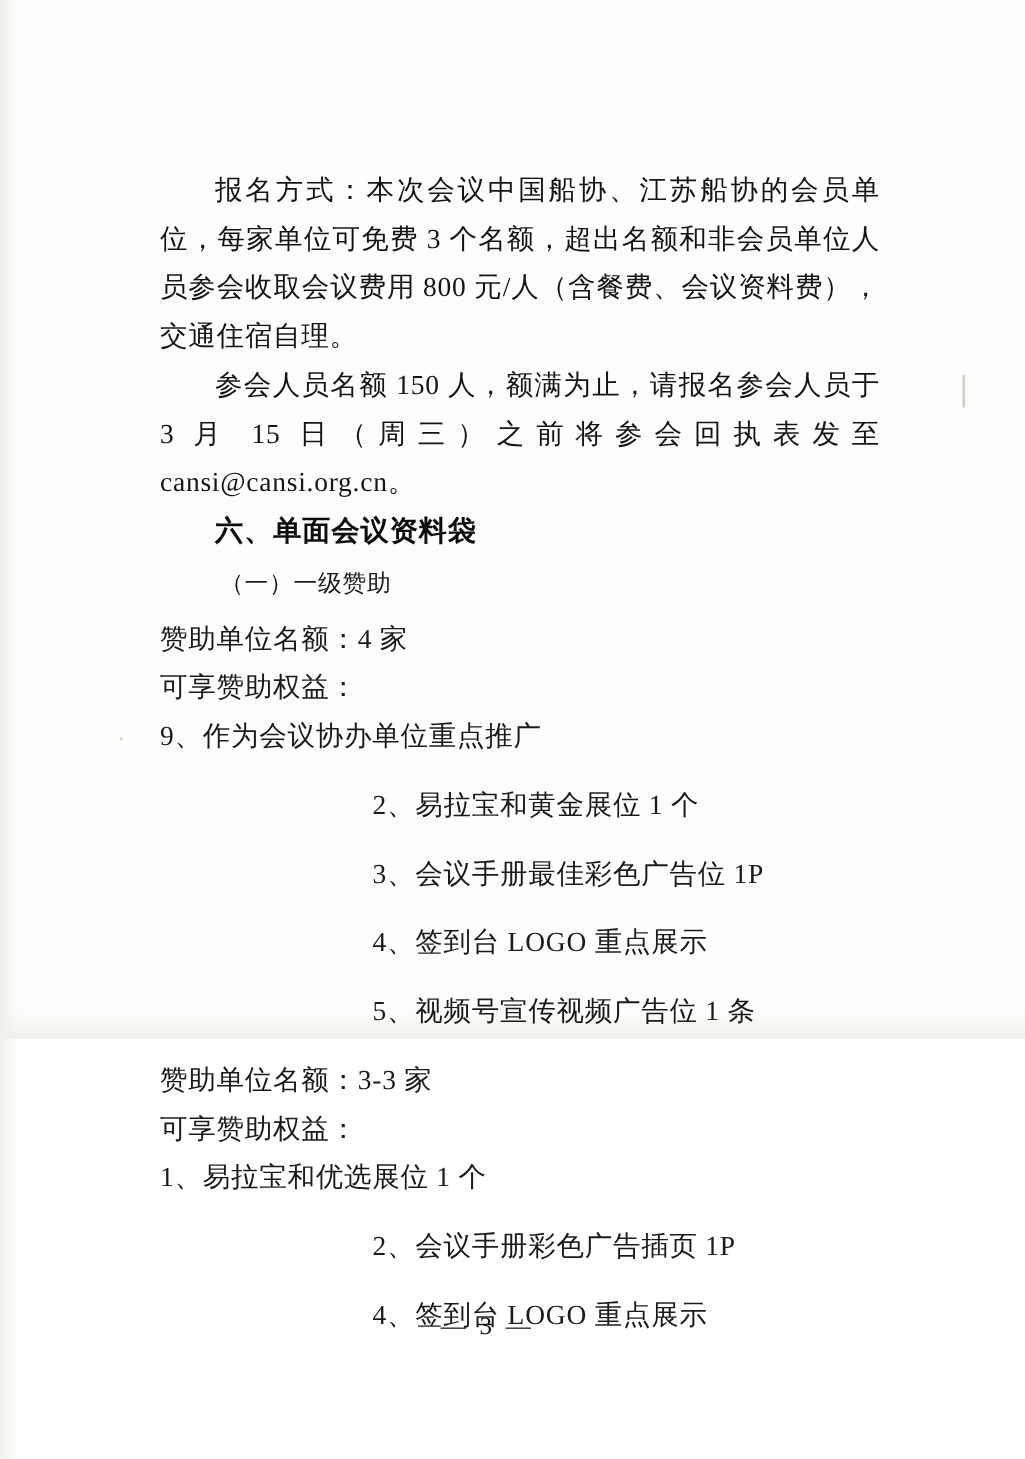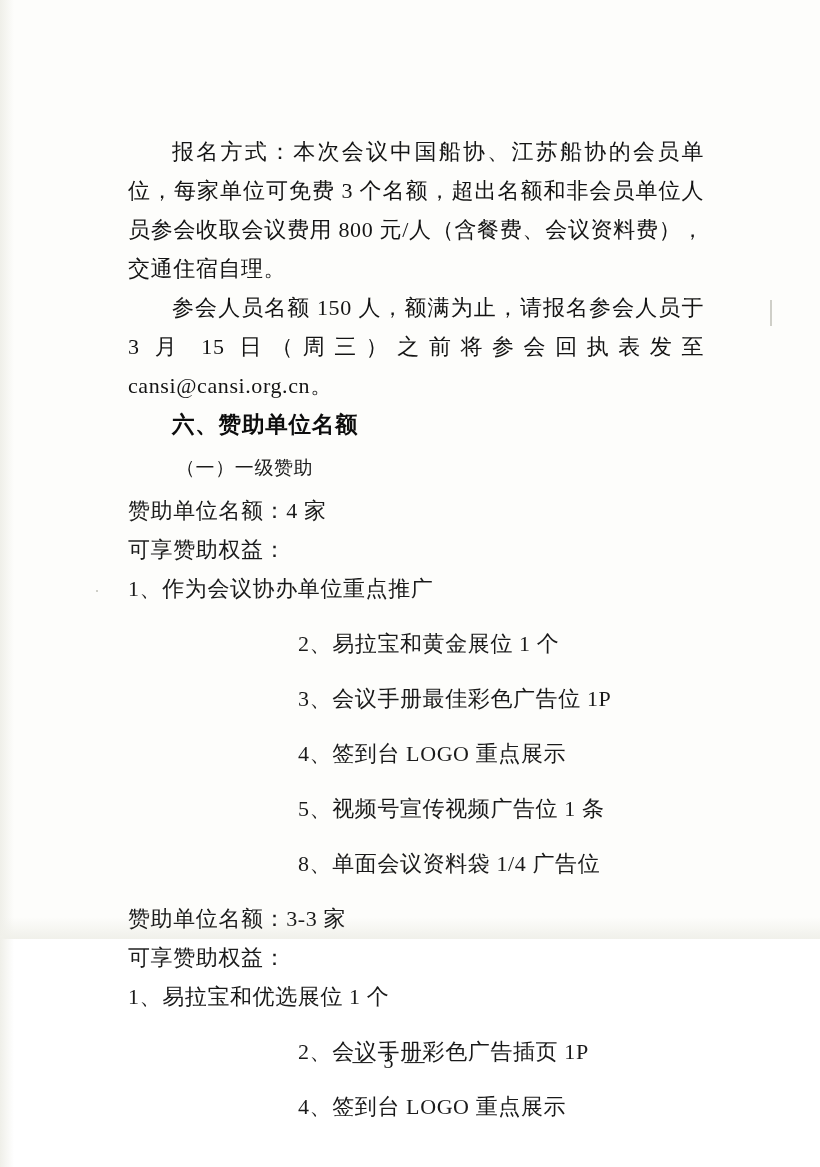--- a/index.html
+++ b/index.html
@@ -13,21 +13,21 @@
     position: relative;
     font-family: "Liberation Serif", "DejaVu Serif", serif;
     color: #1a1a1a;
     overflow: hidden;
   }
   .page {
     position: absolute;
     left: 0;
     top: 0;
     width: 820px;
-    height: 939px;
+    height: 831px;
     background: #fdfdfb;
   }
   .content {
     position: absolute;
     left: 128px;
     top: 132px;
     width: 576px;
   }
   .para {
     font-size: 22px;
@@ -122,36 +122,35 @@
   <div class="edge-bottom"></div>
   <div class="speck" style="left:770px; top:300px; width:2px; height:26px;"></div>
   <div class="speck" style="left:96px; top:590px; width:2px; height:2px;"></div>
 
   <div class="content">
 
     <p class="para">报名方式：本次会议中国船协、江苏船协的会员单位，每家单位可免费 3 个名额，超出名额和非会员单位人员参会收取会议费用 800 元/人（含餐费、会议资料费），交通住宿自理。</p>
 
     <p class="para">参会人员名额 150 人，额满为止，请报名参会人员于 3 月 15 日（周三）之前将参会回执表发至 cansi@cansi.org.cn。</p>
 
-    <p class="heading">六、赞助单位名额</p>
+    <p class="heading">六、单面会议资料袋</p>
 
 
     <p class="sub-title">（一）一级赞助</p>
 
     <p class="line">赞助单位名额：4 家</p>
 
     <div class="benefit-first">
       <span class="benefit-label">可享赞助权益：</span>
-      <span>1、作为会议协办单位重点推广</span>
+      <span>9、作为会议协办单位重点推广</span>
     </div>
     <p class="benefit-item">2、易拉宝和黄金展位 1 个</p>
     <p class="benefit-item">3、会议手册最佳彩色广告位 1P</p>
     <p class="benefit-item">4、签到台 LOGO 重点展示</p>
     <p class="benefit-item">5、视频号宣传视频广告位 1 条</p>
-    <p class="benefit-item">8、单面会议资料袋 1/4 广告位</p>
 
 
     <p class="line">赞助单位名额：3-3 家</p>
 
     <div class="benefit-first">
       <span class="benefit-label">可享赞助权益：</span>
       <span>1、易拉宝和优选展位 1 个</span>
     </div>
     <p class="benefit-item">2、会议手册彩色广告插页 1P</p>
     <p class="benefit-item">4、签到台 LOGO 重点展示</p>

